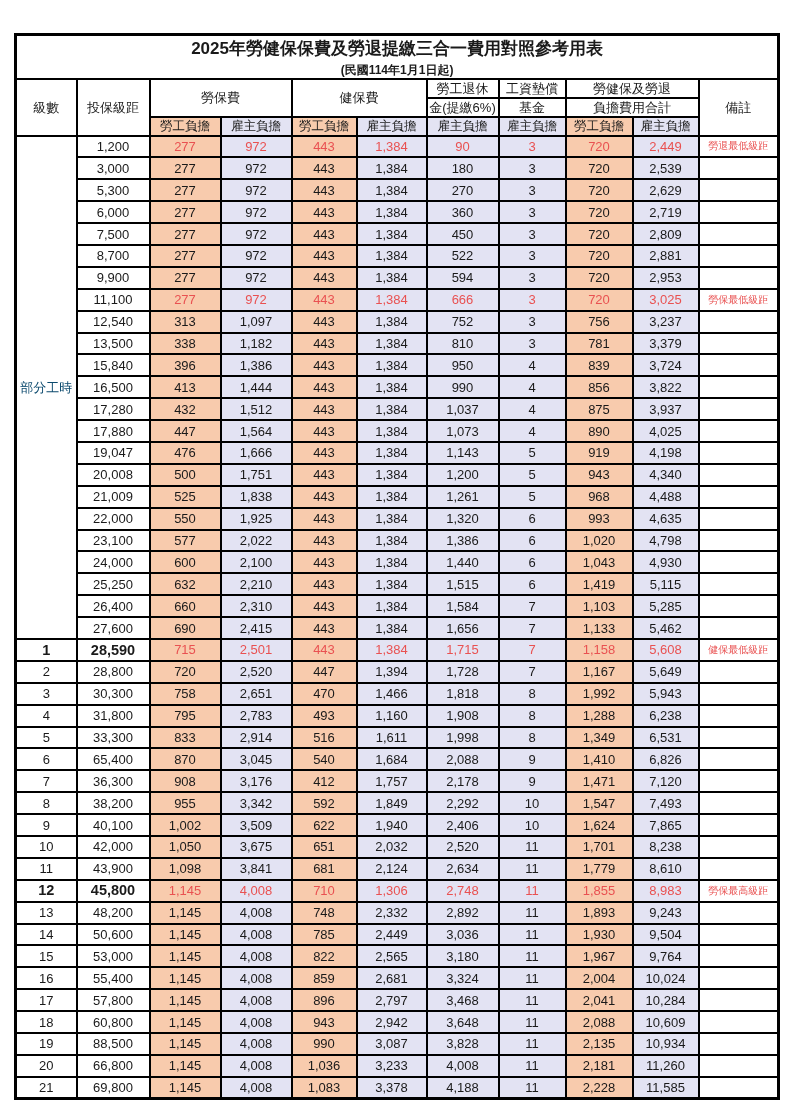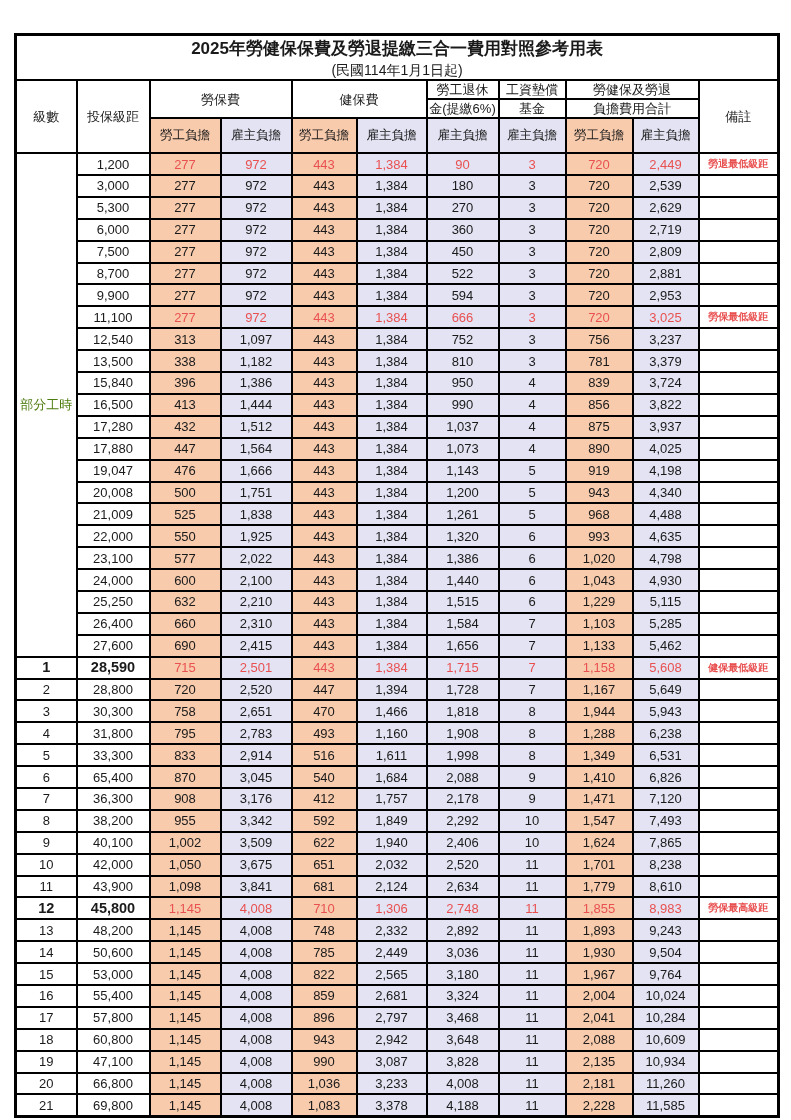--- a/index.html
+++ b/index.html
@@ -21,35 +21,35 @@
     border: 2px solid #000;
     text-align: center;
     vertical-align: middle;
     white-space: nowrap;
     overflow: hidden;
     padding: 0;
   }
   
   .title-cell { height: 44px; background: #fff; }
   .t1 { font-size: 17px; font-weight: 700; line-height: 1.55; }
-  .t2 { font-size: 14px; font-weight: 400; line-height: 1.2; }
+  .t2 { font-size: 12px; font-weight: 700; line-height: 1.2; }
   
   thead th { font-weight: 400; background: #fff; }
   tr.h1 th, tr.h2 th { height: 19px; font-size: 13px; line-height: 1; }
-  tr.h3 th { height: 35px; font-size: 12.5px; line-height: 1; }
+  tr.h3 th { height: 19px; font-size: 12.5px; line-height: 1; }
   th.emp, td.emp { background: var(--emp-bg); }
   th.er,  td.er  { background: var(--er-bg); }
   
   tbody tr { height: 21.9px; }
   tbody td { font-size: 13px; line-height: 1; background: #fff; }
-  td.part-label { color: #4d7c0f; font-size: 13px; letter-spacing: 0; }
+  td.part-label { color: #0c4a6e; font-size: 13px; letter-spacing: 0; }
   td.lv, td.base { background: #fff; }
   td.red { color: var(--red); }
   tr.boldrow td.lv, tr.boldrow td.base { font-weight: 700; font-size: 14.5px; }
-  td.note { font-size: 10px; font-weight: 700; color: var(--red); background: #fff; padding: 0 6px; }
+  td.note { font-size: 10px; font-weight: 400; color: var(--red); background: #fff; padding: 0 6px; }
 </style>
 </head>
 <body>
 
 <div class="page">
   <table>
     <colgroup>
       <col style="width:61px">
         <col style="width:73px">
       <col style="width:71px">
@@ -338,21 +338,21 @@
           <td class="note"></td>
         </tr>
         <tr>
           <td class="base">25,250</td>
           <td class="emp">632</td>
           <td class="er">2,210</td>
           <td class="emp">443</td>
           <td class="er">1,384</td>
           <td class="er">1,515</td>
           <td class="er">6</td>
-          <td class="emp">1,229</td>
+          <td class="emp">1,419</td>
           <td class="er">5,115</td>
           <td class="note"></td>
         </tr>
         <tr>
           <td class="base">26,400</td>
           <td class="emp">660</td>
           <td class="er">2,310</td>
           <td class="emp">443</td>
           <td class="er">1,384</td>
           <td class="er">1,584</td>
@@ -401,21 +401,21 @@
         </tr>
         <tr>
           <td class="lv">3</td>
           <td class="base">30,300</td>
           <td class="emp">758</td>
           <td class="er">2,651</td>
           <td class="emp">470</td>
           <td class="er">1,466</td>
           <td class="er">1,818</td>
           <td class="er">8</td>
-          <td class="emp">1,944</td>
+          <td class="emp">1,992</td>
           <td class="er">5,943</td>
           <td class="note"></td>
         </tr>
         <tr>
           <td class="lv">4</td>
           <td class="base">31,800</td>
           <td class="emp">795</td>
           <td class="er">2,783</td>
           <td class="emp">493</td>
           <td class="er">1,160</td>
@@ -602,21 +602,21 @@
           <td class="emp">943</td>
           <td class="er">2,942</td>
           <td class="er">3,648</td>
           <td class="er">11</td>
           <td class="emp">2,088</td>
           <td class="er">10,609</td>
           <td class="note"></td>
         </tr>
         <tr>
           <td class="lv">19</td>
-          <td class="base">47,100</td>
+          <td class="base">88,500</td>
           <td class="emp">1,145</td>
           <td class="er">4,008</td>
           <td class="emp">990</td>
           <td class="er">3,087</td>
           <td class="er">3,828</td>
           <td class="er">11</td>
           <td class="emp">2,135</td>
           <td class="er">10,934</td>
           <td class="note"></td>
         </tr>

